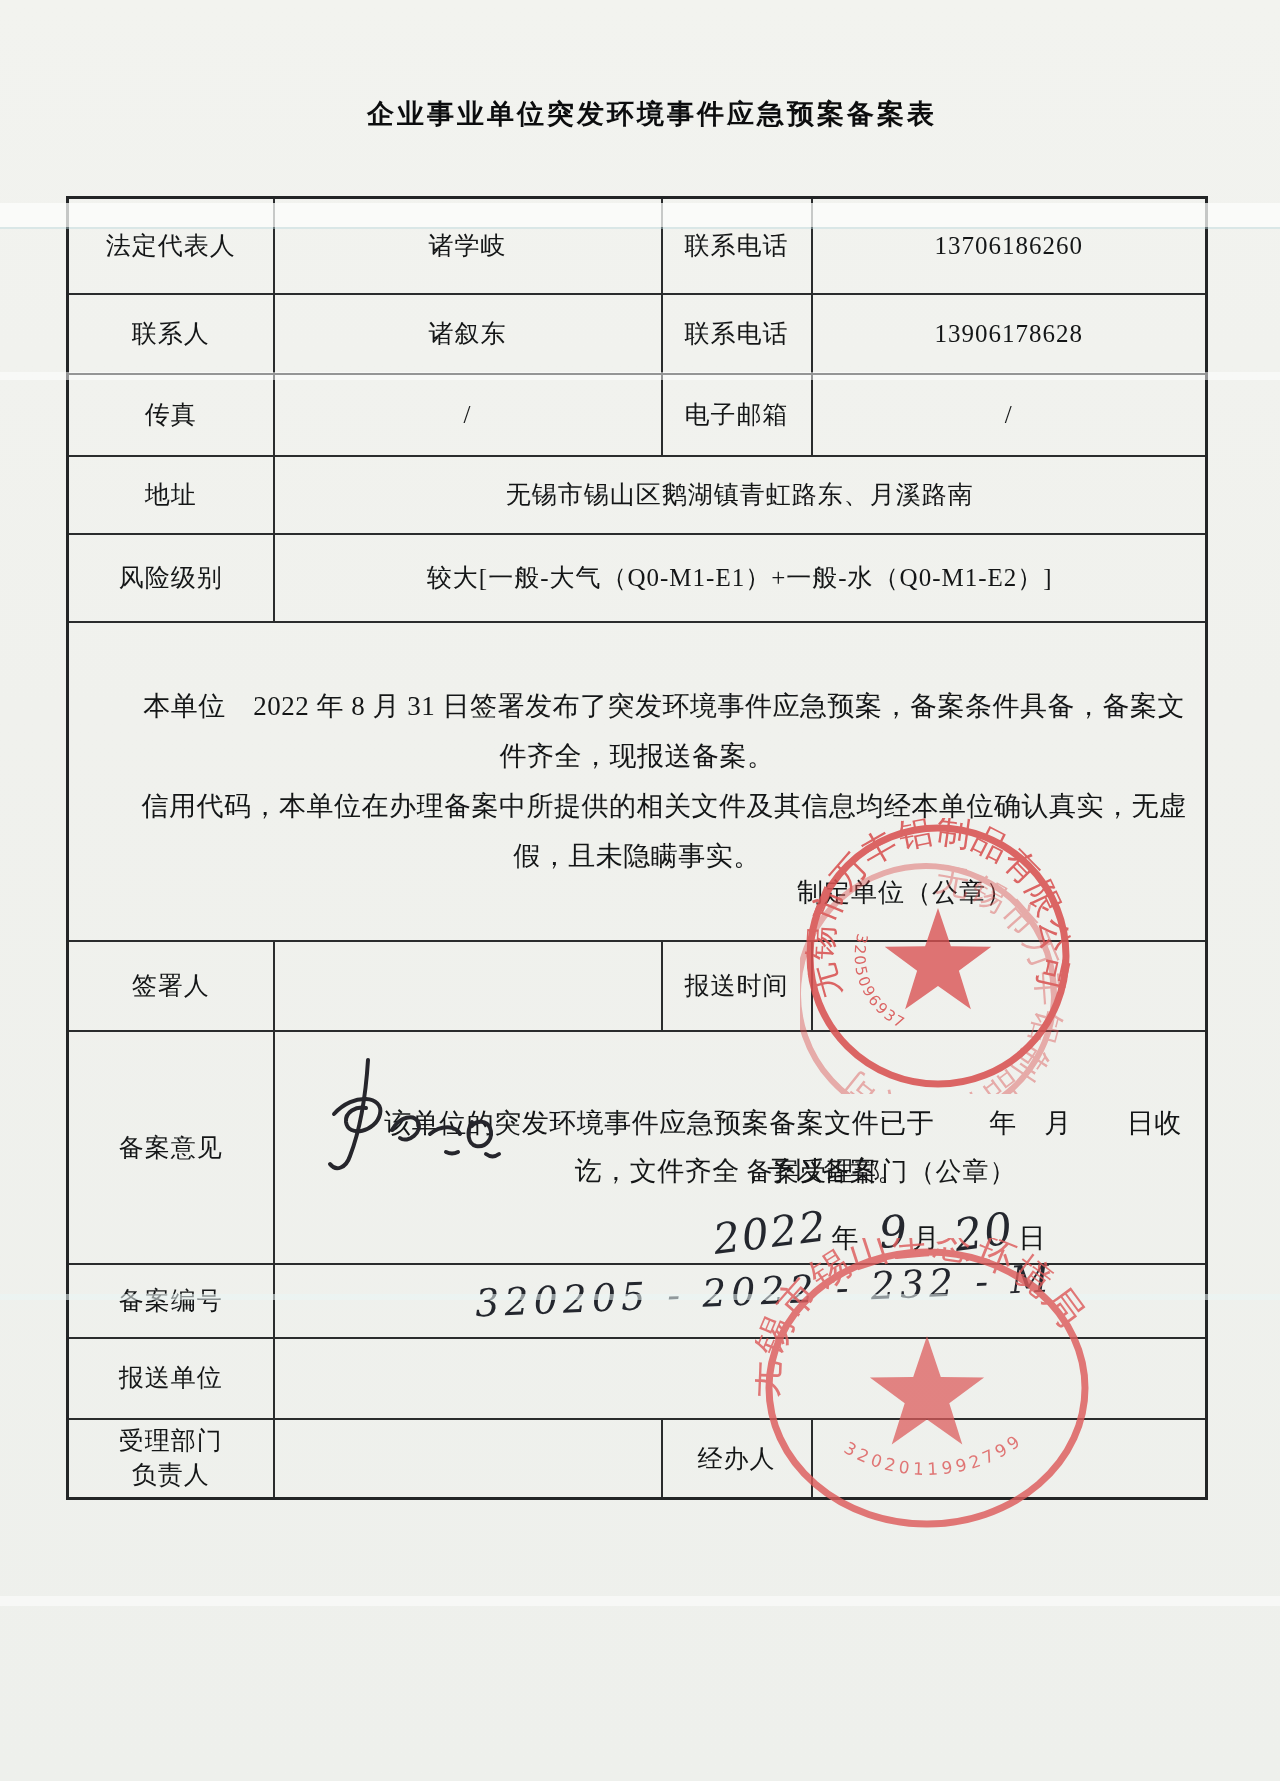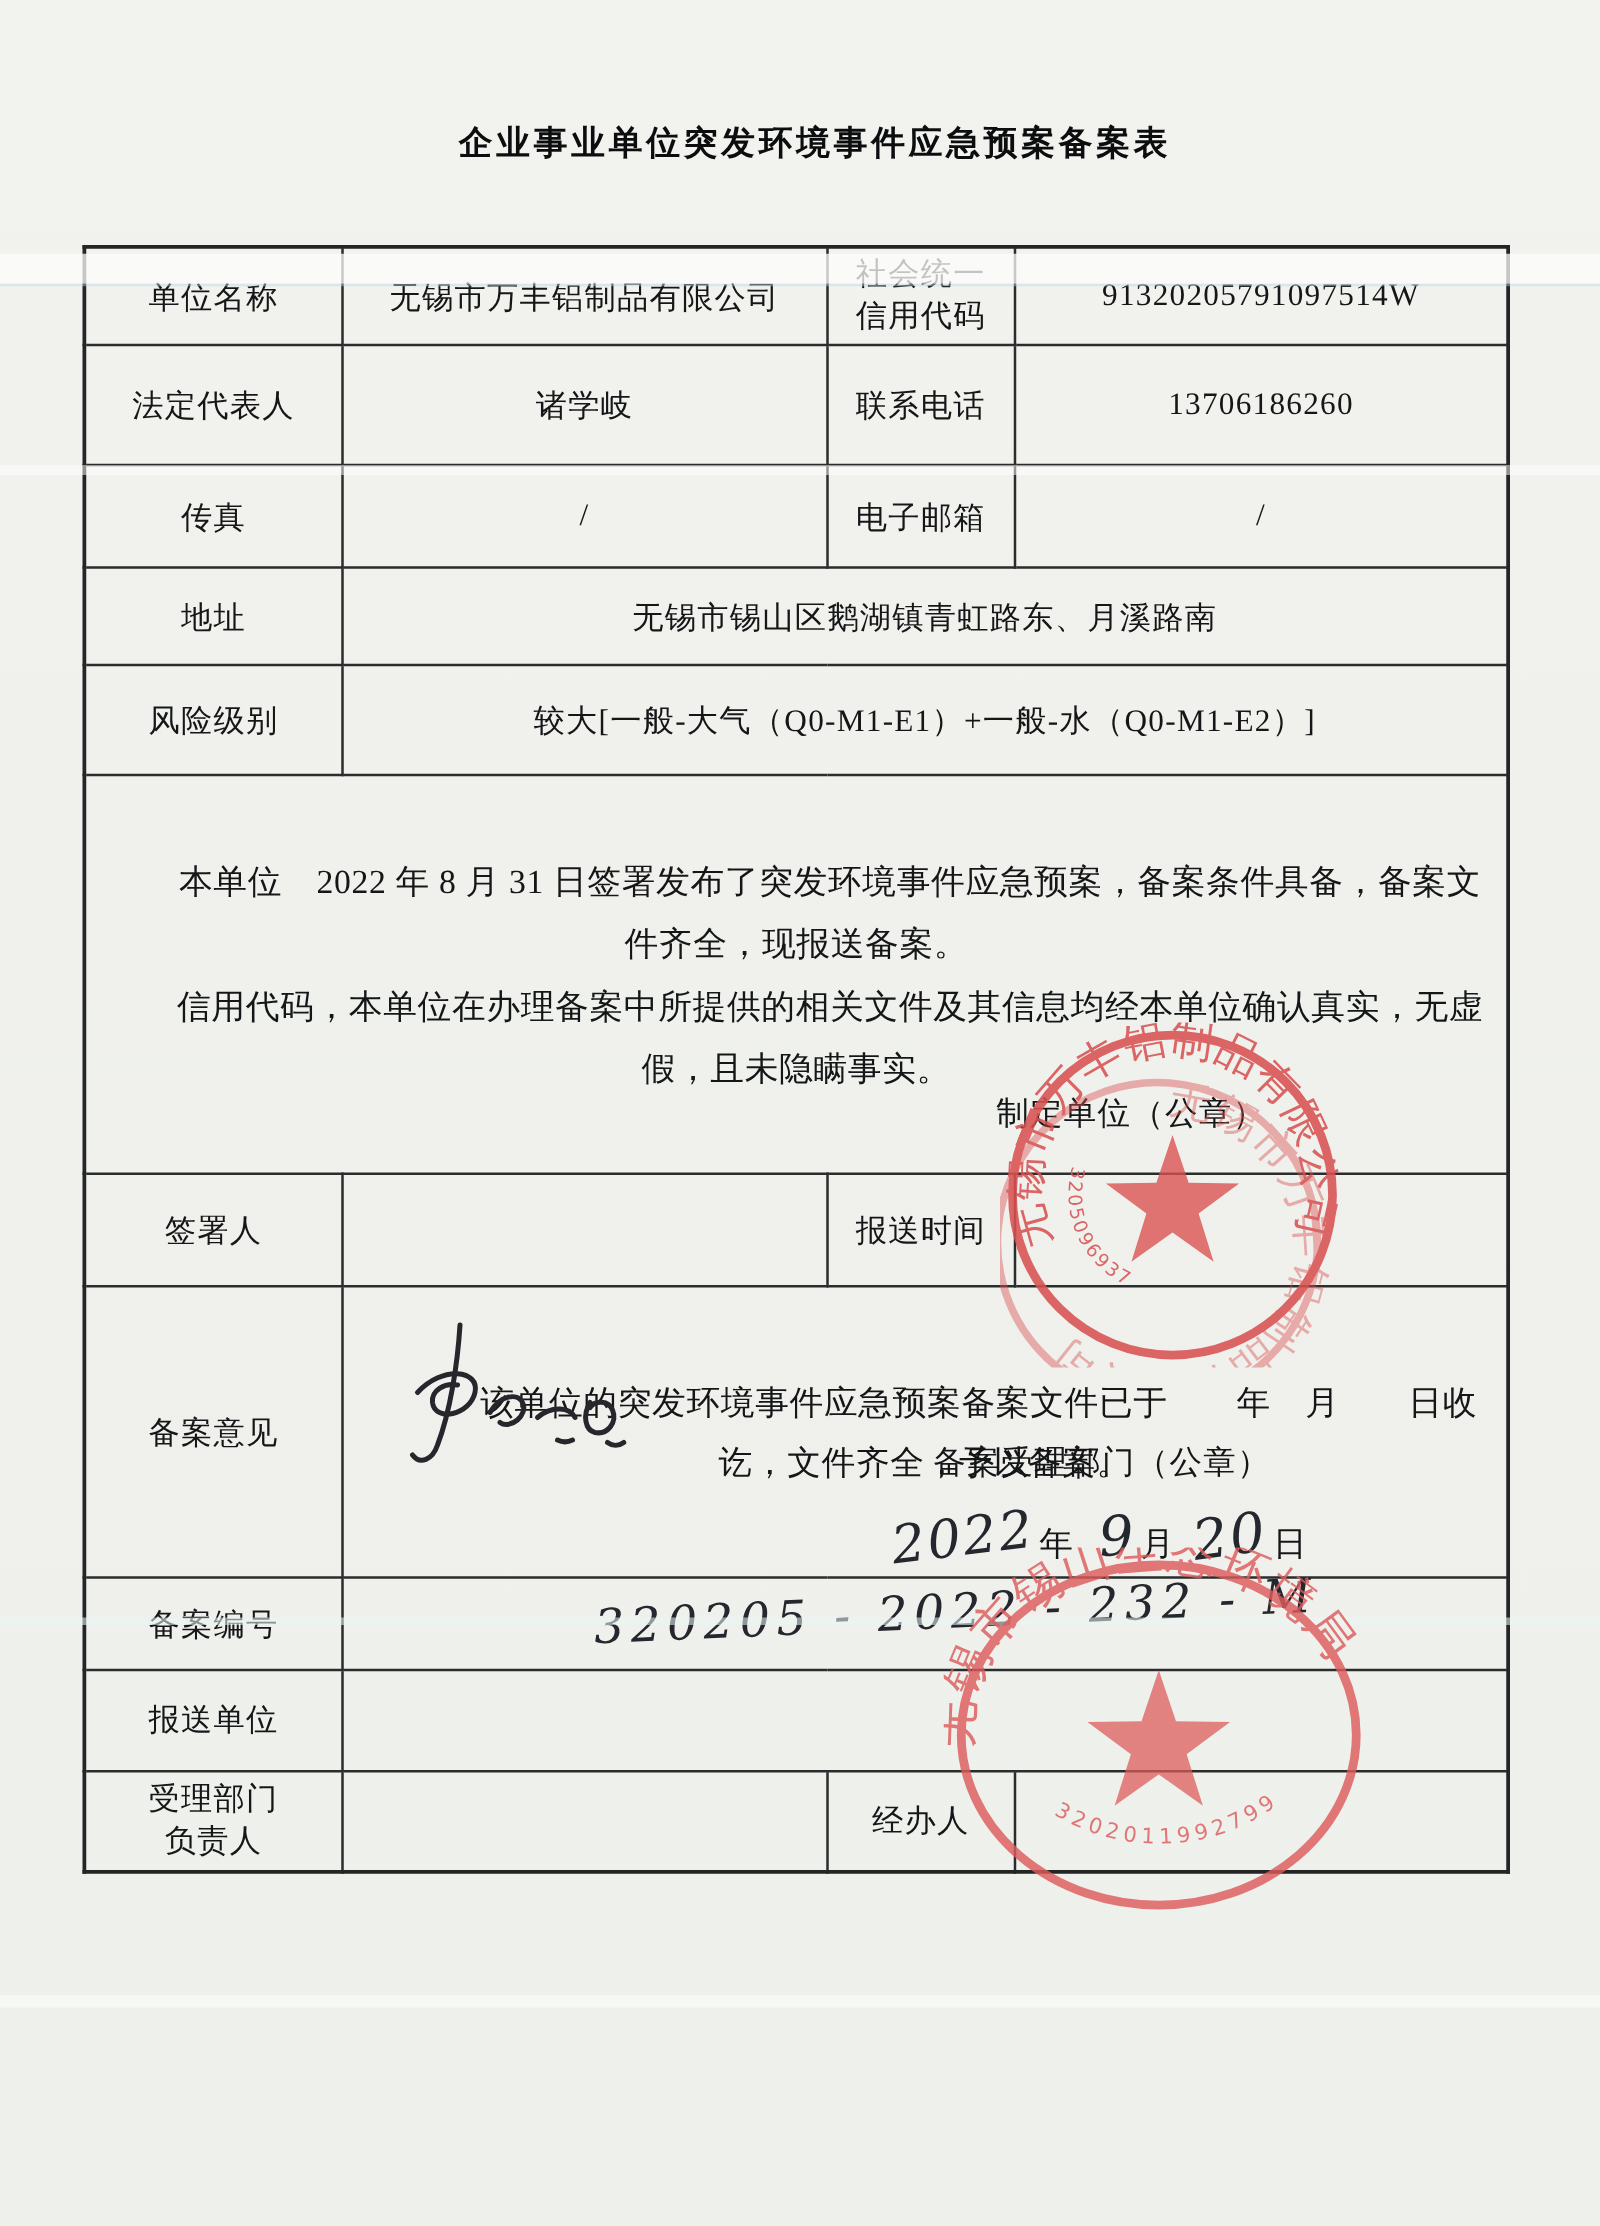--- a/index.html
+++ b/index.html
@@ -74,32 +74,31 @@
   <h1 class="title">企业事业单位突发环境事件应急预案备案表</h1>
 
   <table class="doc-table">
     <colgroup>
       <col style="width:206px">
         <col style="width:388px">
         <col style="width:150px">
         <col style="width:395px">
     </colgroup>
     <tbody>
-        <tr style="height:78px">
-      <td>单位名称</td>
-      <td class="val">无锡市万丰铝制品有限公司</td>
-      <td class="pre">社会统一
-信用代码</td>
-      <td class="num">91320205791097514W</td>
-    </tr>
     <tr style="height:96px">
       <td>法定代表人</td>
       <td class="val">诸学岐</td>
       <td>联系电话</td>
       <td class="num">13706186260</td>
+    </tr>
+    <tr style="height:80px">
+      <td>联系人</td>
+      <td class="val">诸叙东</td>
+      <td>联系电话</td>
+      <td class="num">13906178628</td>
     </tr>
     <tr style="height:82px">
       <td>传真</td>
       <td class="val">/</td>
       <td>电子邮箱</td>
       <td class="val">/</td>
     </tr>
     <tr style="height:78px">
       <td>地址</td>
       <td class="val" colspan="3">无锡市锡山区鹅湖镇青虹路东、月溪路南</td>

